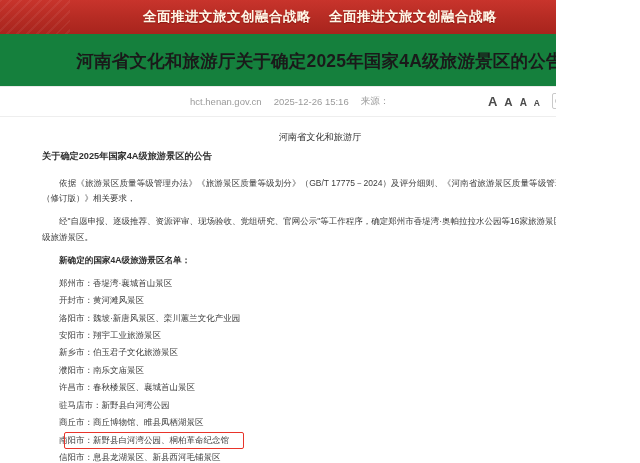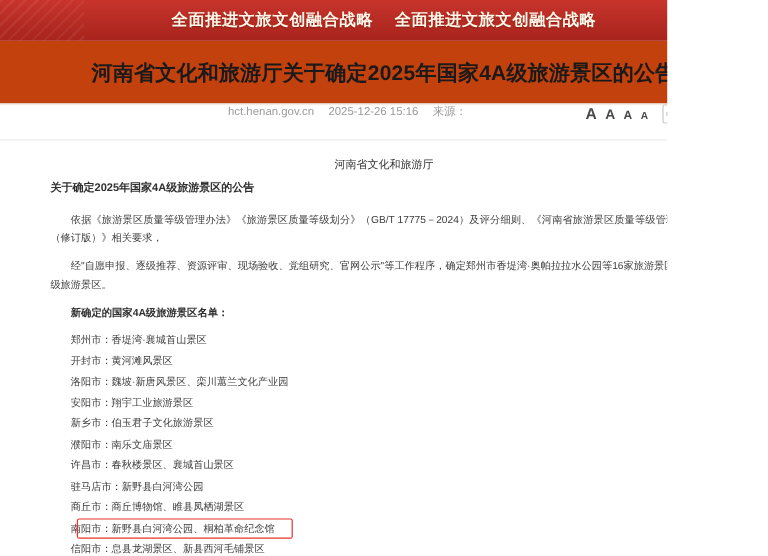--- a/index.html
+++ b/index.html
@@ -45,37 +45,37 @@
     background: repeating-linear-gradient(135deg, rgba(255,255,255,.22) 0 2px, rgba(255,255,255,0) 2px 7px);
   }
   .banner-deco.left { left: 0; }
   .banner-deco.right { right: 0; }
 
   
   .title-wrap {
     width: 640px;
     padding: 16px 30px 12px 30px;
     border-bottom: 1px solid #ebebeb;
-    background: #c2410c;
+    background: #15803d;
   }
   .doc-title {
     font-size: 17.5px;
     font-weight: bold;
     color: #1a1a1a;
     text-align: center;
     line-height: 1.35;
     letter-spacing: .2px;
   }
 
   
   .meta-bar {
     width: 640px;
     height: 30px;
     display: flex;
-    align-items: flex-start;
+    align-items: center;
     padding: 0 22px;
     border-bottom: 1px solid #eeeeee;
     background: #fff;
   }
   .meta-left {
     display: flex;
     align-items: center;
     gap: 12px;
     font-size: 9.5px;
     color: #9a9a9a;

